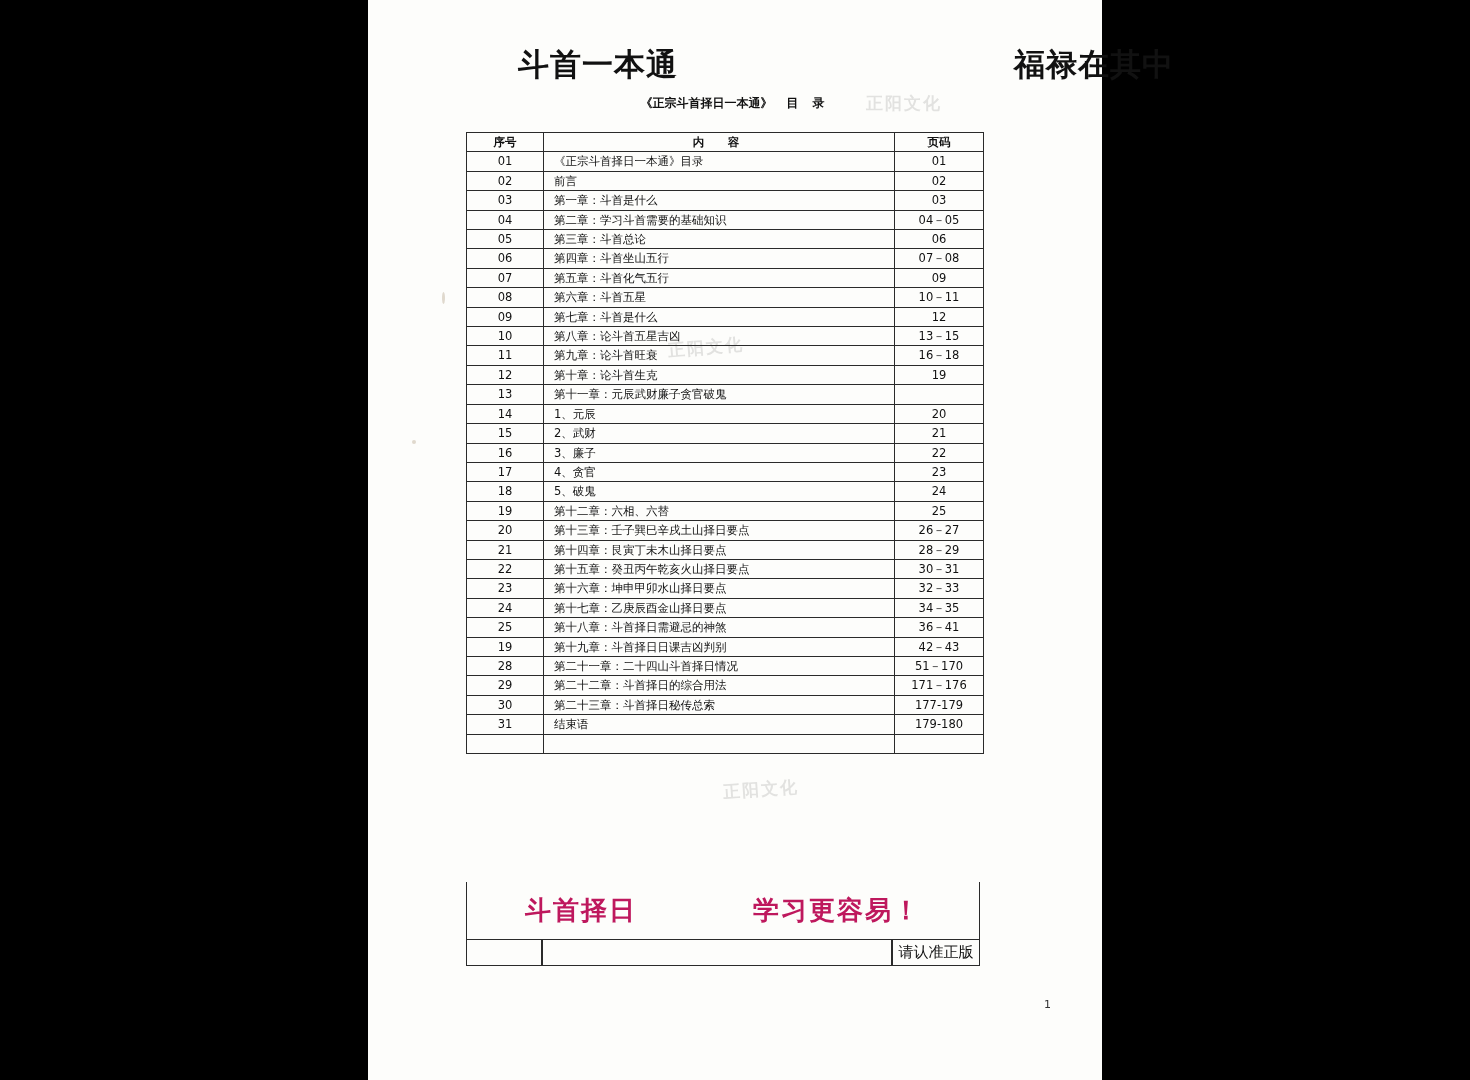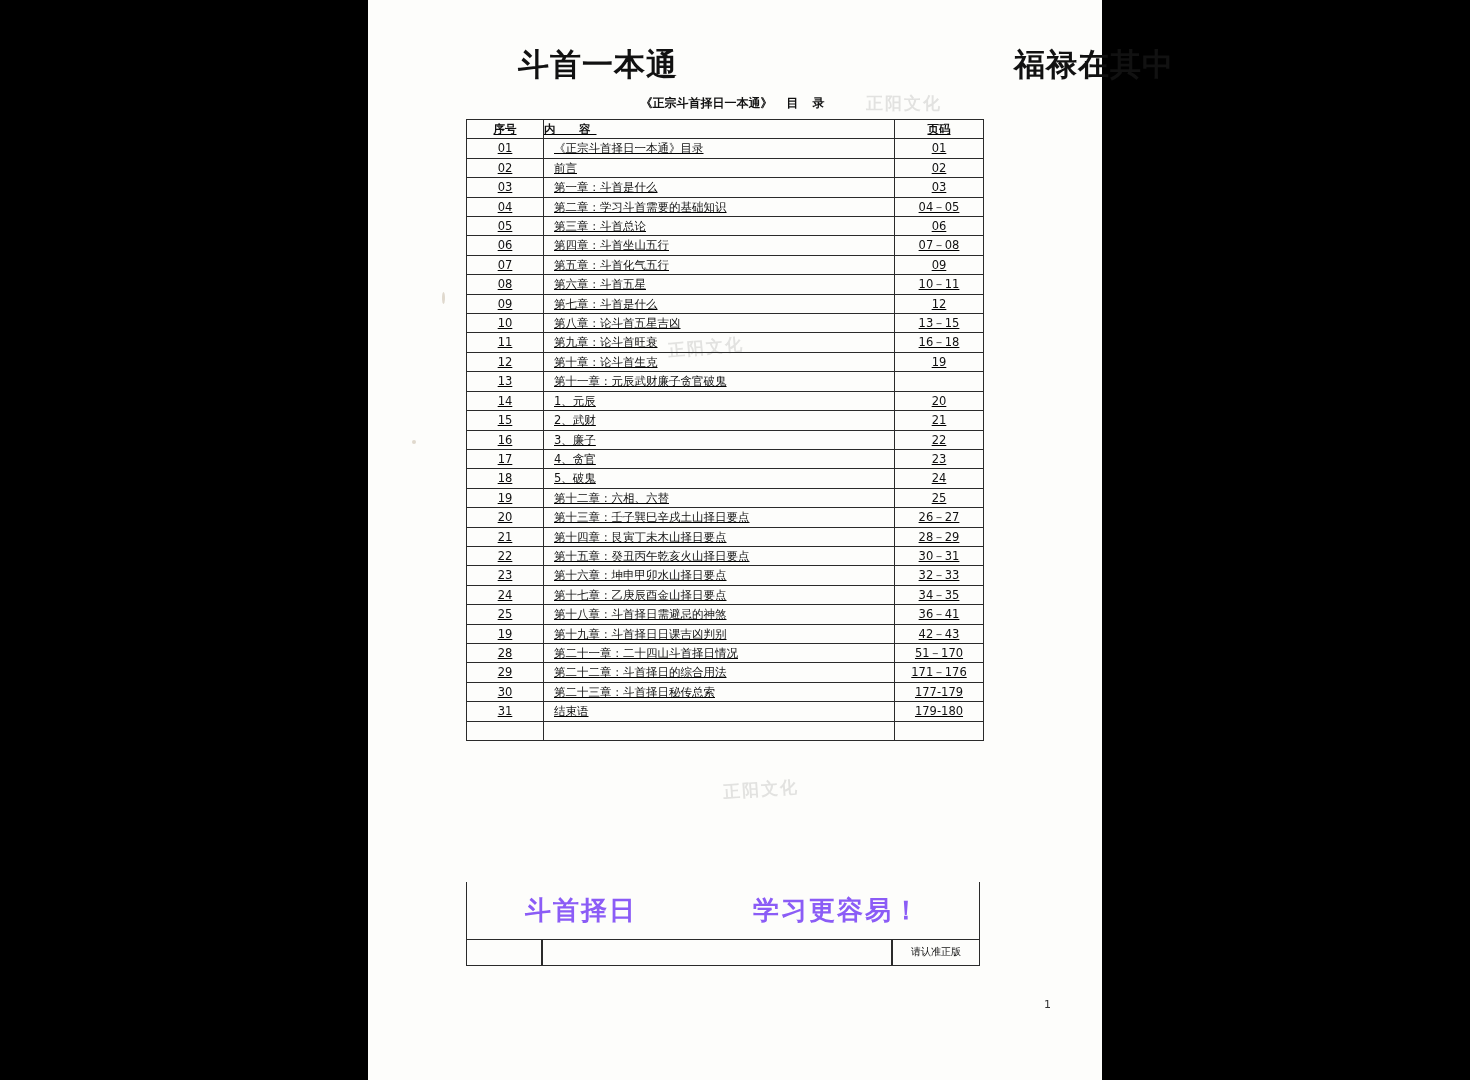--- a/index.html
+++ b/index.html
@@ -73,85 +73,84 @@
     white-space: nowrap;
   }
   .wm1 { left: 498px; top: 92px; font-size: 17px; letter-spacing: 2px; }
   .wm2 { left: 300px; top: 336px; font-size: 17px; letter-spacing: 2px; transform: rotate(-5deg); }
   .wm3 { left: 355px; top: 778px; font-size: 17px; letter-spacing: 2px; transform: rotate(-4deg); }
 
   
   table.toc {
     position: absolute;
     left: 98px;
-    top: 119px;
+    top: 132px;
     width: 514px;
     border-collapse: collapse;
     table-layout: fixed;
     background: transparent;
-    text-decoration: underline;
   }
   table.toc td, table.toc th {
     border: 1px solid #2a2a2a;
     font-family: "DejaVu Sans", sans-serif;
     font-size: 11.5px;
     color: #111;
     height: 18.4px;
     padding: 0;
     line-height: 18.4px;
   }
   .col-no { width: 76px; text-align: center; }
   .col-content { width: 350px; text-align: left; padding-left: 10px !important; }
   .col-page { width: 88px; text-align: center; }
   thead td {
     font-weight: bold;
     font-size: 12px;
   }
-  .hdr-content { letter-spacing: 6px; text-align: left; padding-left: 0 !important; }
+  .hdr-content { letter-spacing: 6px; text-align: center; padding-left: 0 !important; }
   .row-empty td { height: 18.4px; }
 
   
   .banner {
     position: absolute;
     left: 98px;
     top: 882px;
     width: 514px;
     height: 58px;
     border: 1px solid #2a2a2a;
     border-top: none;
     display: flex;
     align-items: center;
     justify-content: space-around;
     box-sizing: border-box;
   }
   .banner-text {
     font-family: "DejaVu Sans", sans-serif;
     font-weight: bold;
     font-size: 26px;
-    color: #8b5cf6;
+    color: #be185d;
     letter-spacing: 2px;
   }
   
   .footer-row {
     position: absolute;
     left: 98px;
     top: 940px;
     width: 514px;
     height: 26px;
     box-sizing: border-box;
     display: flex;
   }
   .footer-row .fc {
     border: 1px solid #2a2a2a;
     border-top: none;
     box-sizing: border-box;
     height: 26px;
     line-height: 24px;
     font-family: "DejaVu Sans", sans-serif;
-    font-size: 10px;
+    font-size: 15px;
     color: #111;
   }
   .fc-1 { width: 76px; border-right: none; }
   .fc-2 { width: 350px; border-right: none; }
   .fc-3 { width: 88px; text-align: center; }
 
   .page-number {
     position: absolute;
     left: 676px;
     top: 998px;

